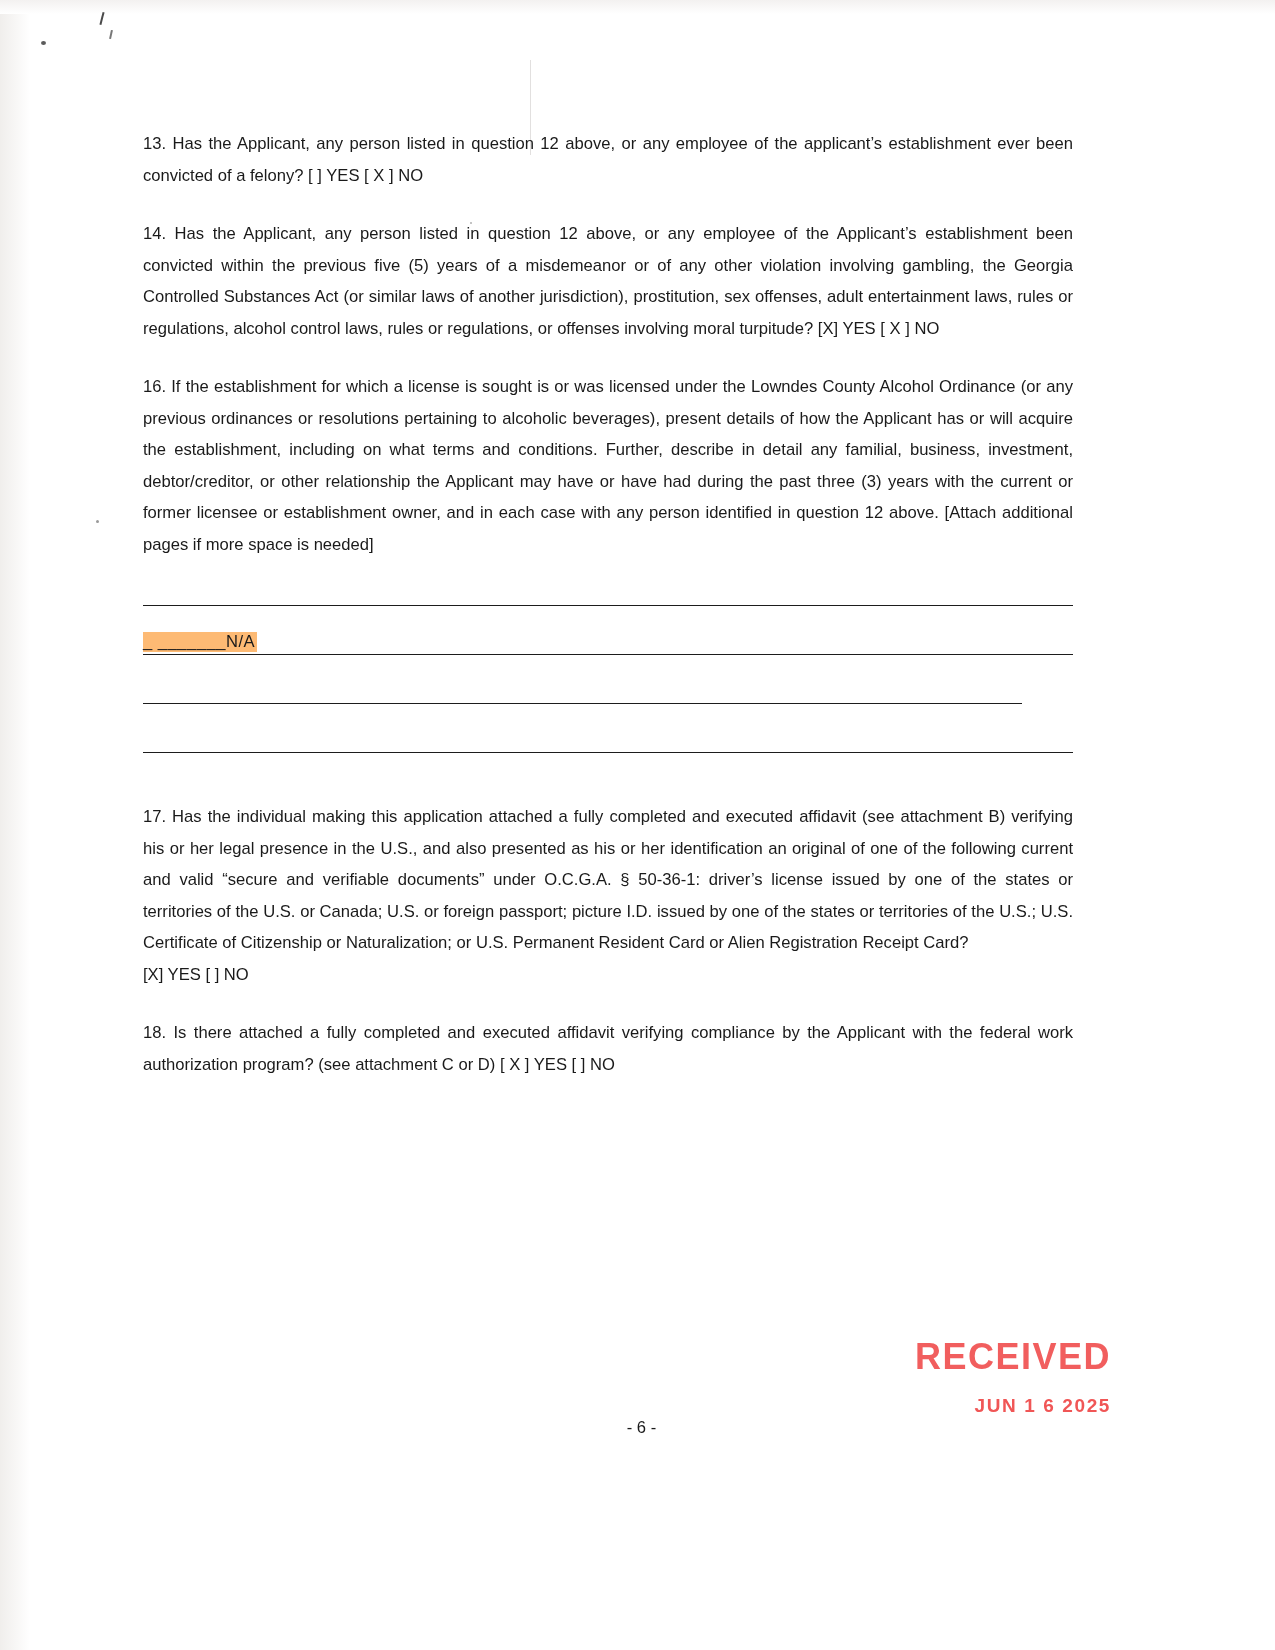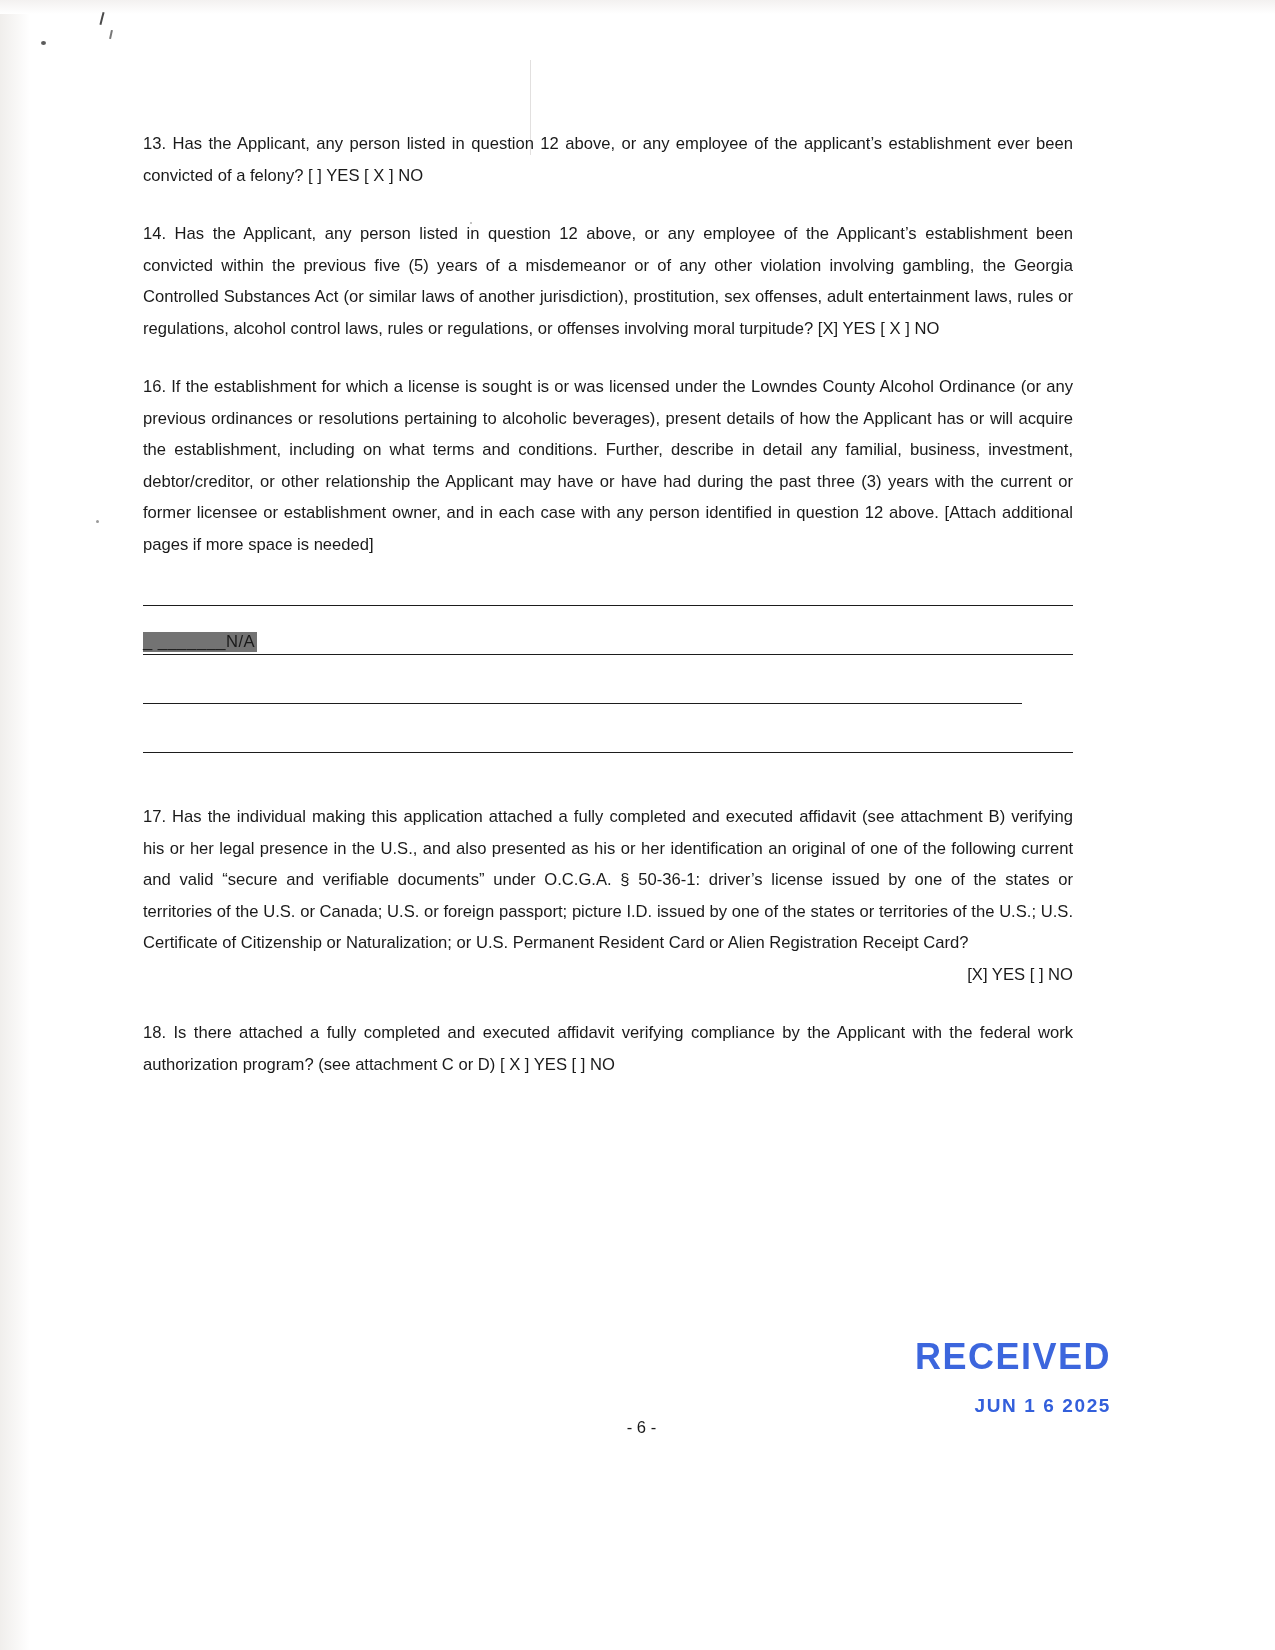--- a/index.html
+++ b/index.html
@@ -74,32 +74,31 @@
     margin-bottom: 48px;
     border-bottom: 1.6px solid #1d1d1d;
   }
   .na-text {
     position: absolute;
     left: 0px;
     bottom: 2px;
     font-size: 16.6px;
     line-height: 20px;
     letter-spacing: 0.5px;
-    background: #737373;
+    background: #fdba74;
     padding-right: 2px;
     white-space: pre;
   }
 
   .block17 {
   }
   .yesno-line {
     margin: 0 0 27px 0;
     font-size: 16.6px;
     line-height: 31.5px;
-    text-align: right;
   }
 
   .note {
     margin-top: 30px;
     font-size: 16.6px;
     line-height: 31.5px;
   }
 
   .pagenum {
     position: absolute;
@@ -108,21 +107,21 @@
     top: 1418px;
     text-align: center;
     font-size: 16.6px;
     color: #1a1a1a;
   }
 
   .stamp {
     position: absolute;
     left: 915px;
     top: 1337px;
-    color: #1d4ed8;
+    color: #ef4444;
     font-family: "Liberation Sans", sans-serif;
     pointer-events: none;
   }
   .stamp .received {
     font-size: 36px;
     font-weight: 700;
     letter-spacing: 1.5px;
     line-height: 40px;
     opacity: 0.86;
   }

